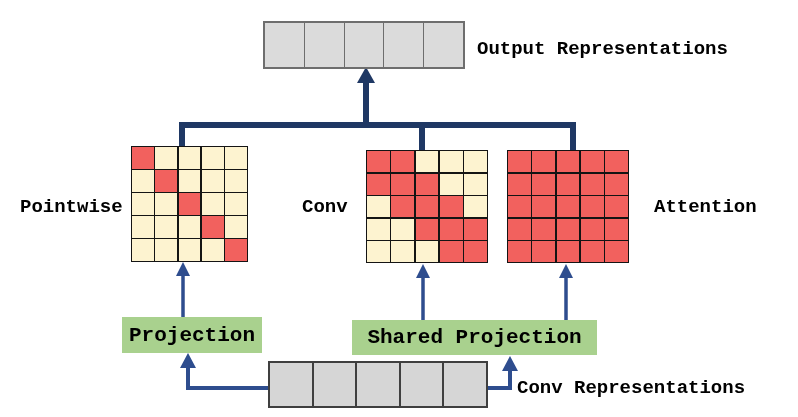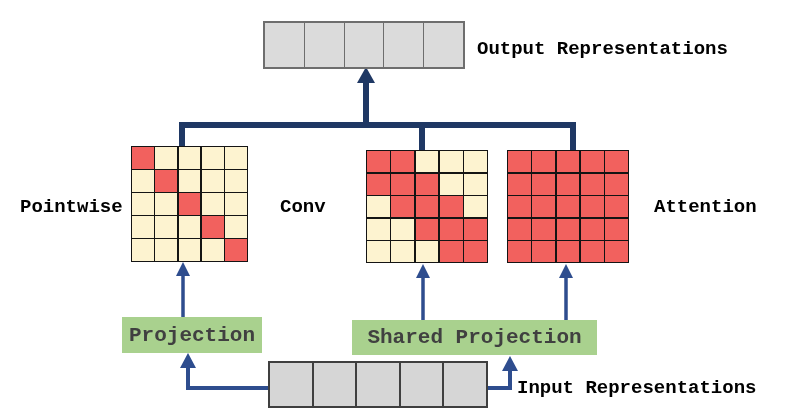--- a/index.html
+++ b/index.html
@@ -23,37 +23,37 @@
   }
   #input-bar .cell{background:#d6d6d6;}
   
   .diagram-label{
     position:absolute;color:#000;font-weight:bold;font-size:19px;
     white-space:nowrap;line-height:1;
   }
   #output-label{left:477px;top:40px;}
   #input-label{left:517px;top:379px;}
   #pointwise-label{left:20px;top:198px;}
-  #conv-label{left:280px;top:198px;}
+  #conv-label{left:302px;top:198px;}
   #attention-label{left:654px;top:198px;text-align:center;}
   
   .matrix{
     position:absolute;display:grid;gap:1.5px;box-sizing:border-box;
     background:#141414;border:1.5px solid #141414;
   }
   #matrix-pointwise{left:131px;top:146px;width:117px;height:116px;grid-template-columns:repeat(5,1fr);}
   #matrix-conv{left:366px;top:150px;width:122px;height:113px;grid-template-columns:repeat(5,1fr);}
   #matrix-attention{left:507px;top:150px;width:122px;height:113px;grid-template-columns:repeat(5,1fr);}
   .matrix .mcell{width:100%;height:100%;}
   .mcell.red{background:var(--red-cell,#f2615e);}
   .mcell.cream{background:var(--cream-cell,#fdf3d0);}
   
   .proj-box{
     position:absolute;display:flex;align-items:center;justify-content:center;
-    background:var(--green-box,#a9d18e);color:#404040;font-weight:bold;font-size:21px;
+    background:var(--green-box,#a9d18e);color:#000000;font-weight:bold;font-size:21px;
     white-space:nowrap;
     text-align:center;
   }
   #projection-box{left:122px;top:317px;width:140px;height:36px;}
   #shared-projection-box{left:352px;top:320px;width:245px;height:35px;}
   
   #connectors{position:absolute;left:0;top:0;width:798px;height:417px;pointer-events:none;}
   .thick{stroke:var(--line-thick,#1f3864);stroke-width:6;fill:none;}
   .thick-head{fill:var(--line-thick,#1f3864);stroke:none;}
   .thin{stroke:var(--line-thin,#2e4d8e);stroke-width:3.5;fill:none;}
@@ -188,16 +188,16 @@
   <div class="proj-box" id="projection-box">Projection</div>
   <div class="proj-box" id="shared-projection-box">Shared Projection</div>
 
   <div class="bar" id="input-bar">
       <div class="cell"></div>
       <div class="cell"></div>
       <div class="cell"></div>
       <div class="cell"></div>
       <div class="cell"></div>
     </div>
-  <div class="diagram-label" id="input-label">Input Representations</div>
+  <div class="diagram-label" id="input-label">Conv Representations</div>
 
 
 </div>
 
 </body></html>

